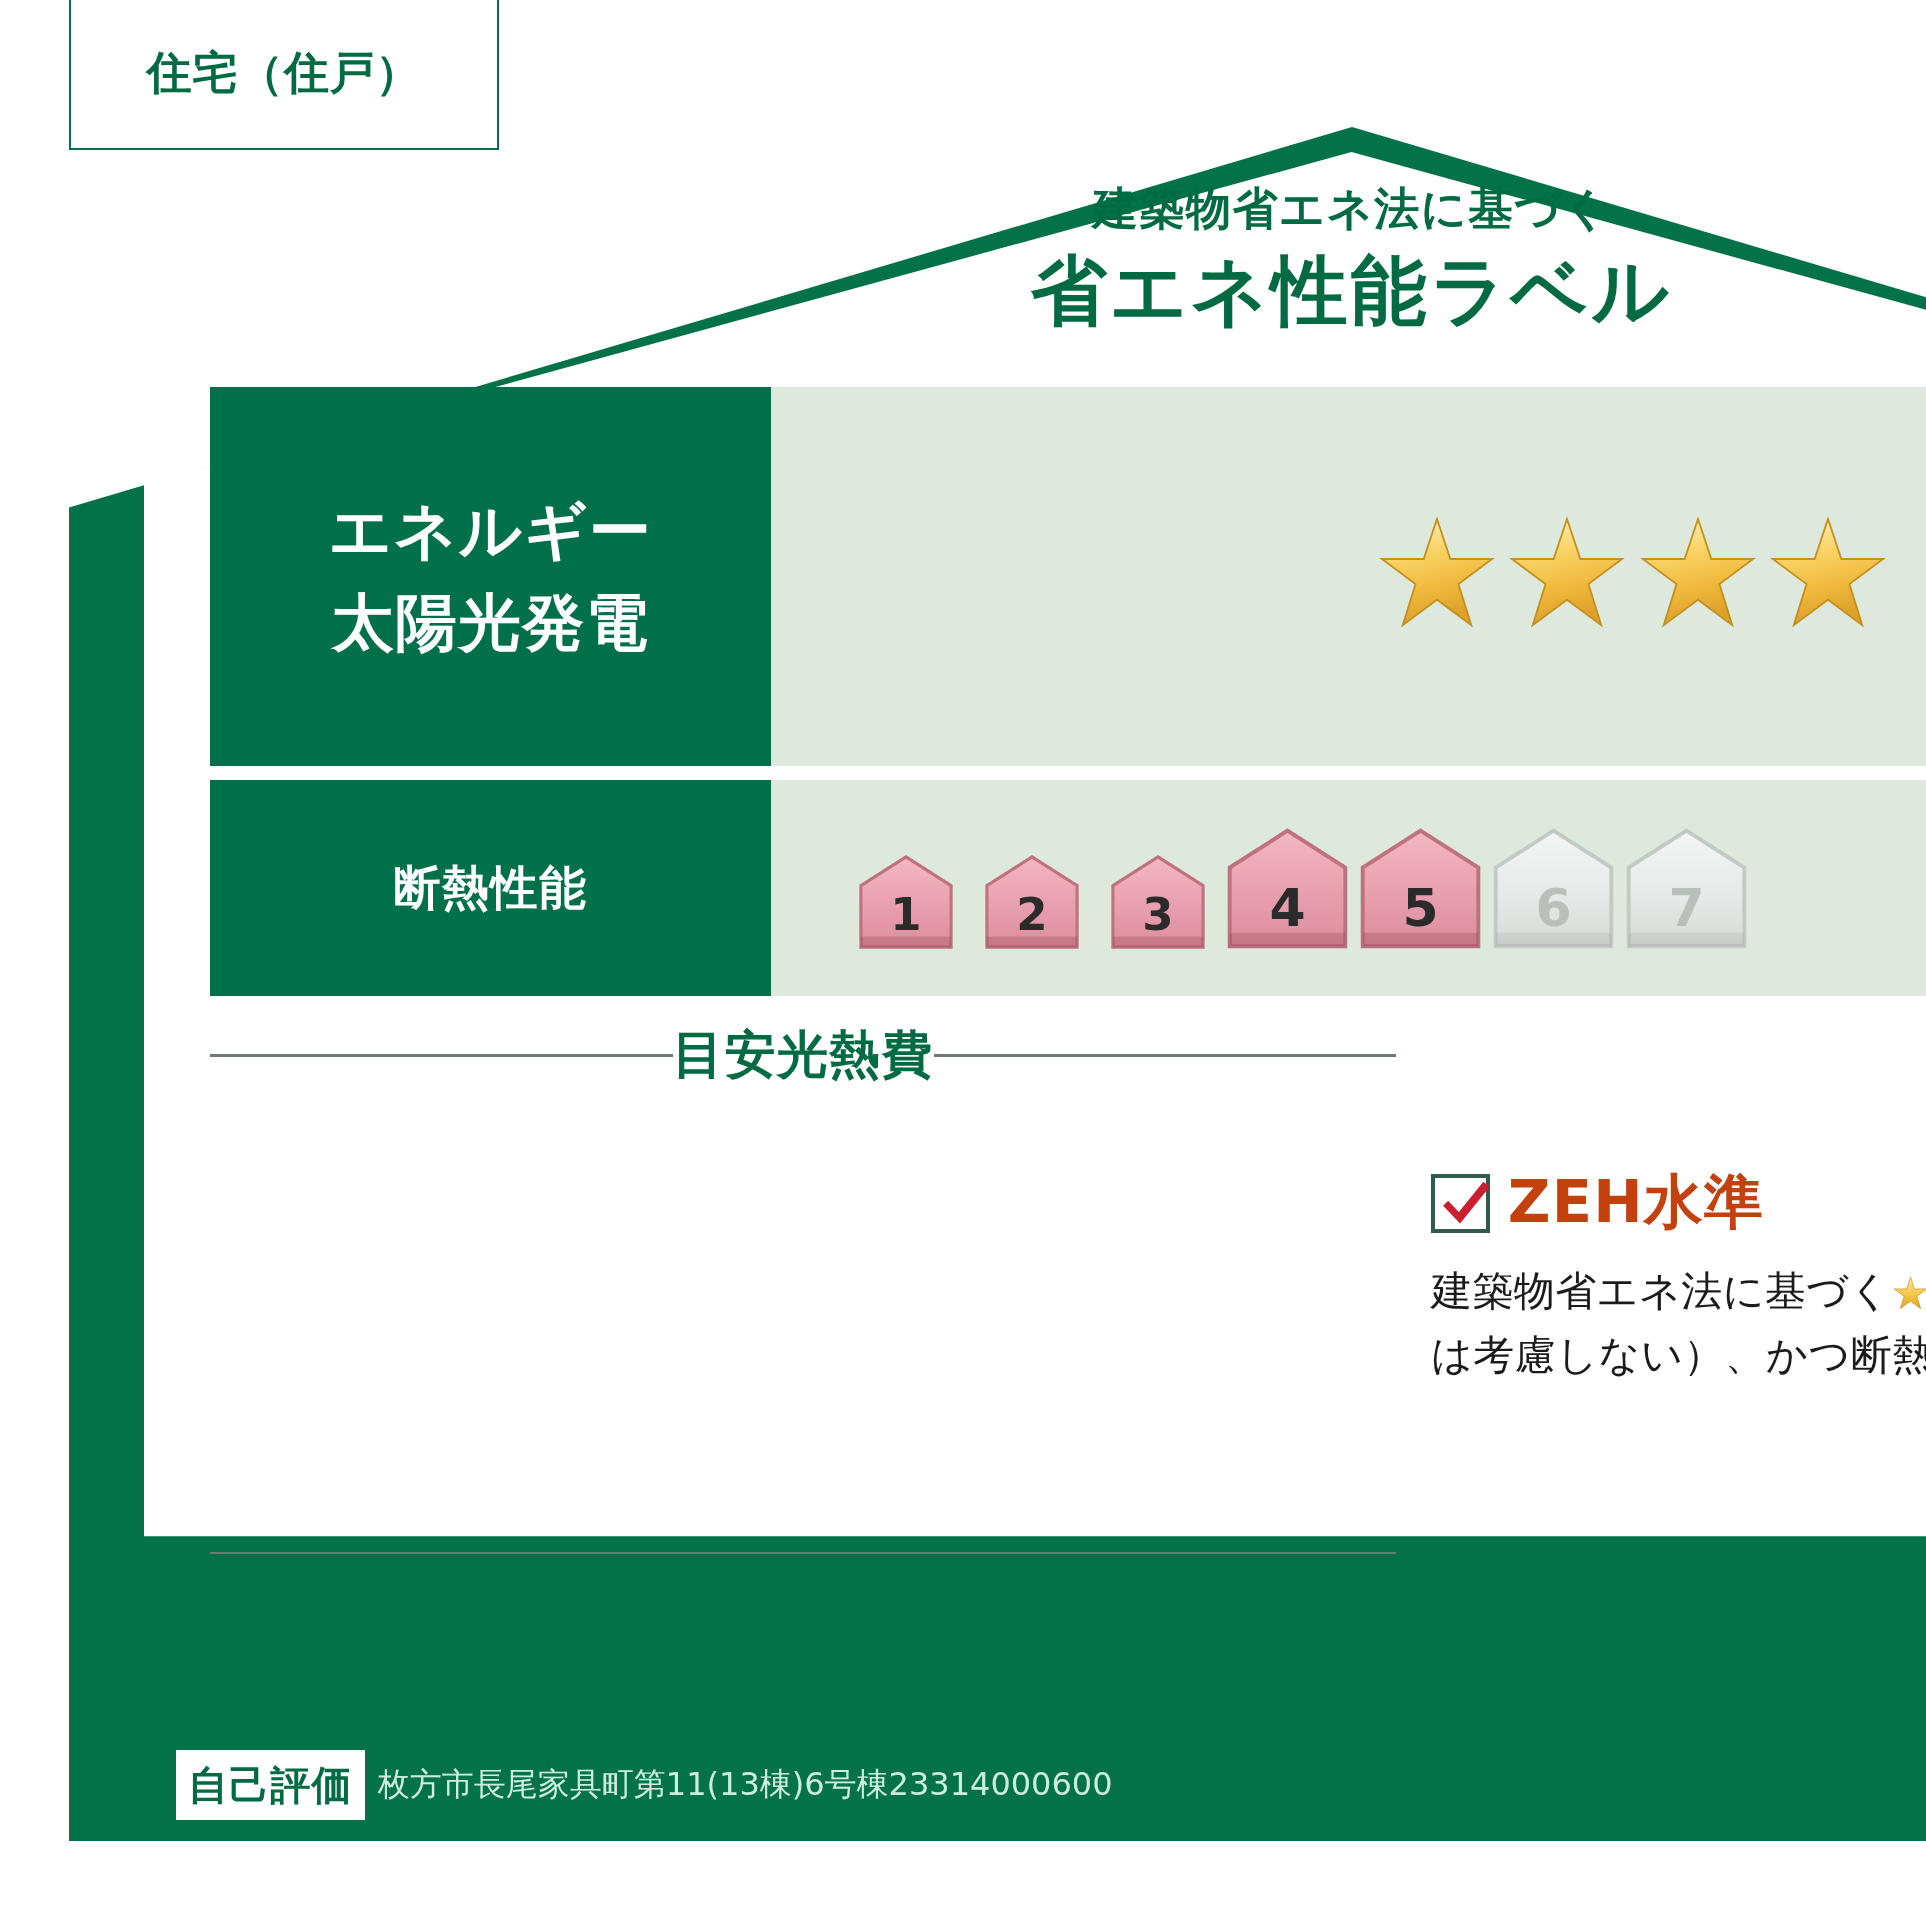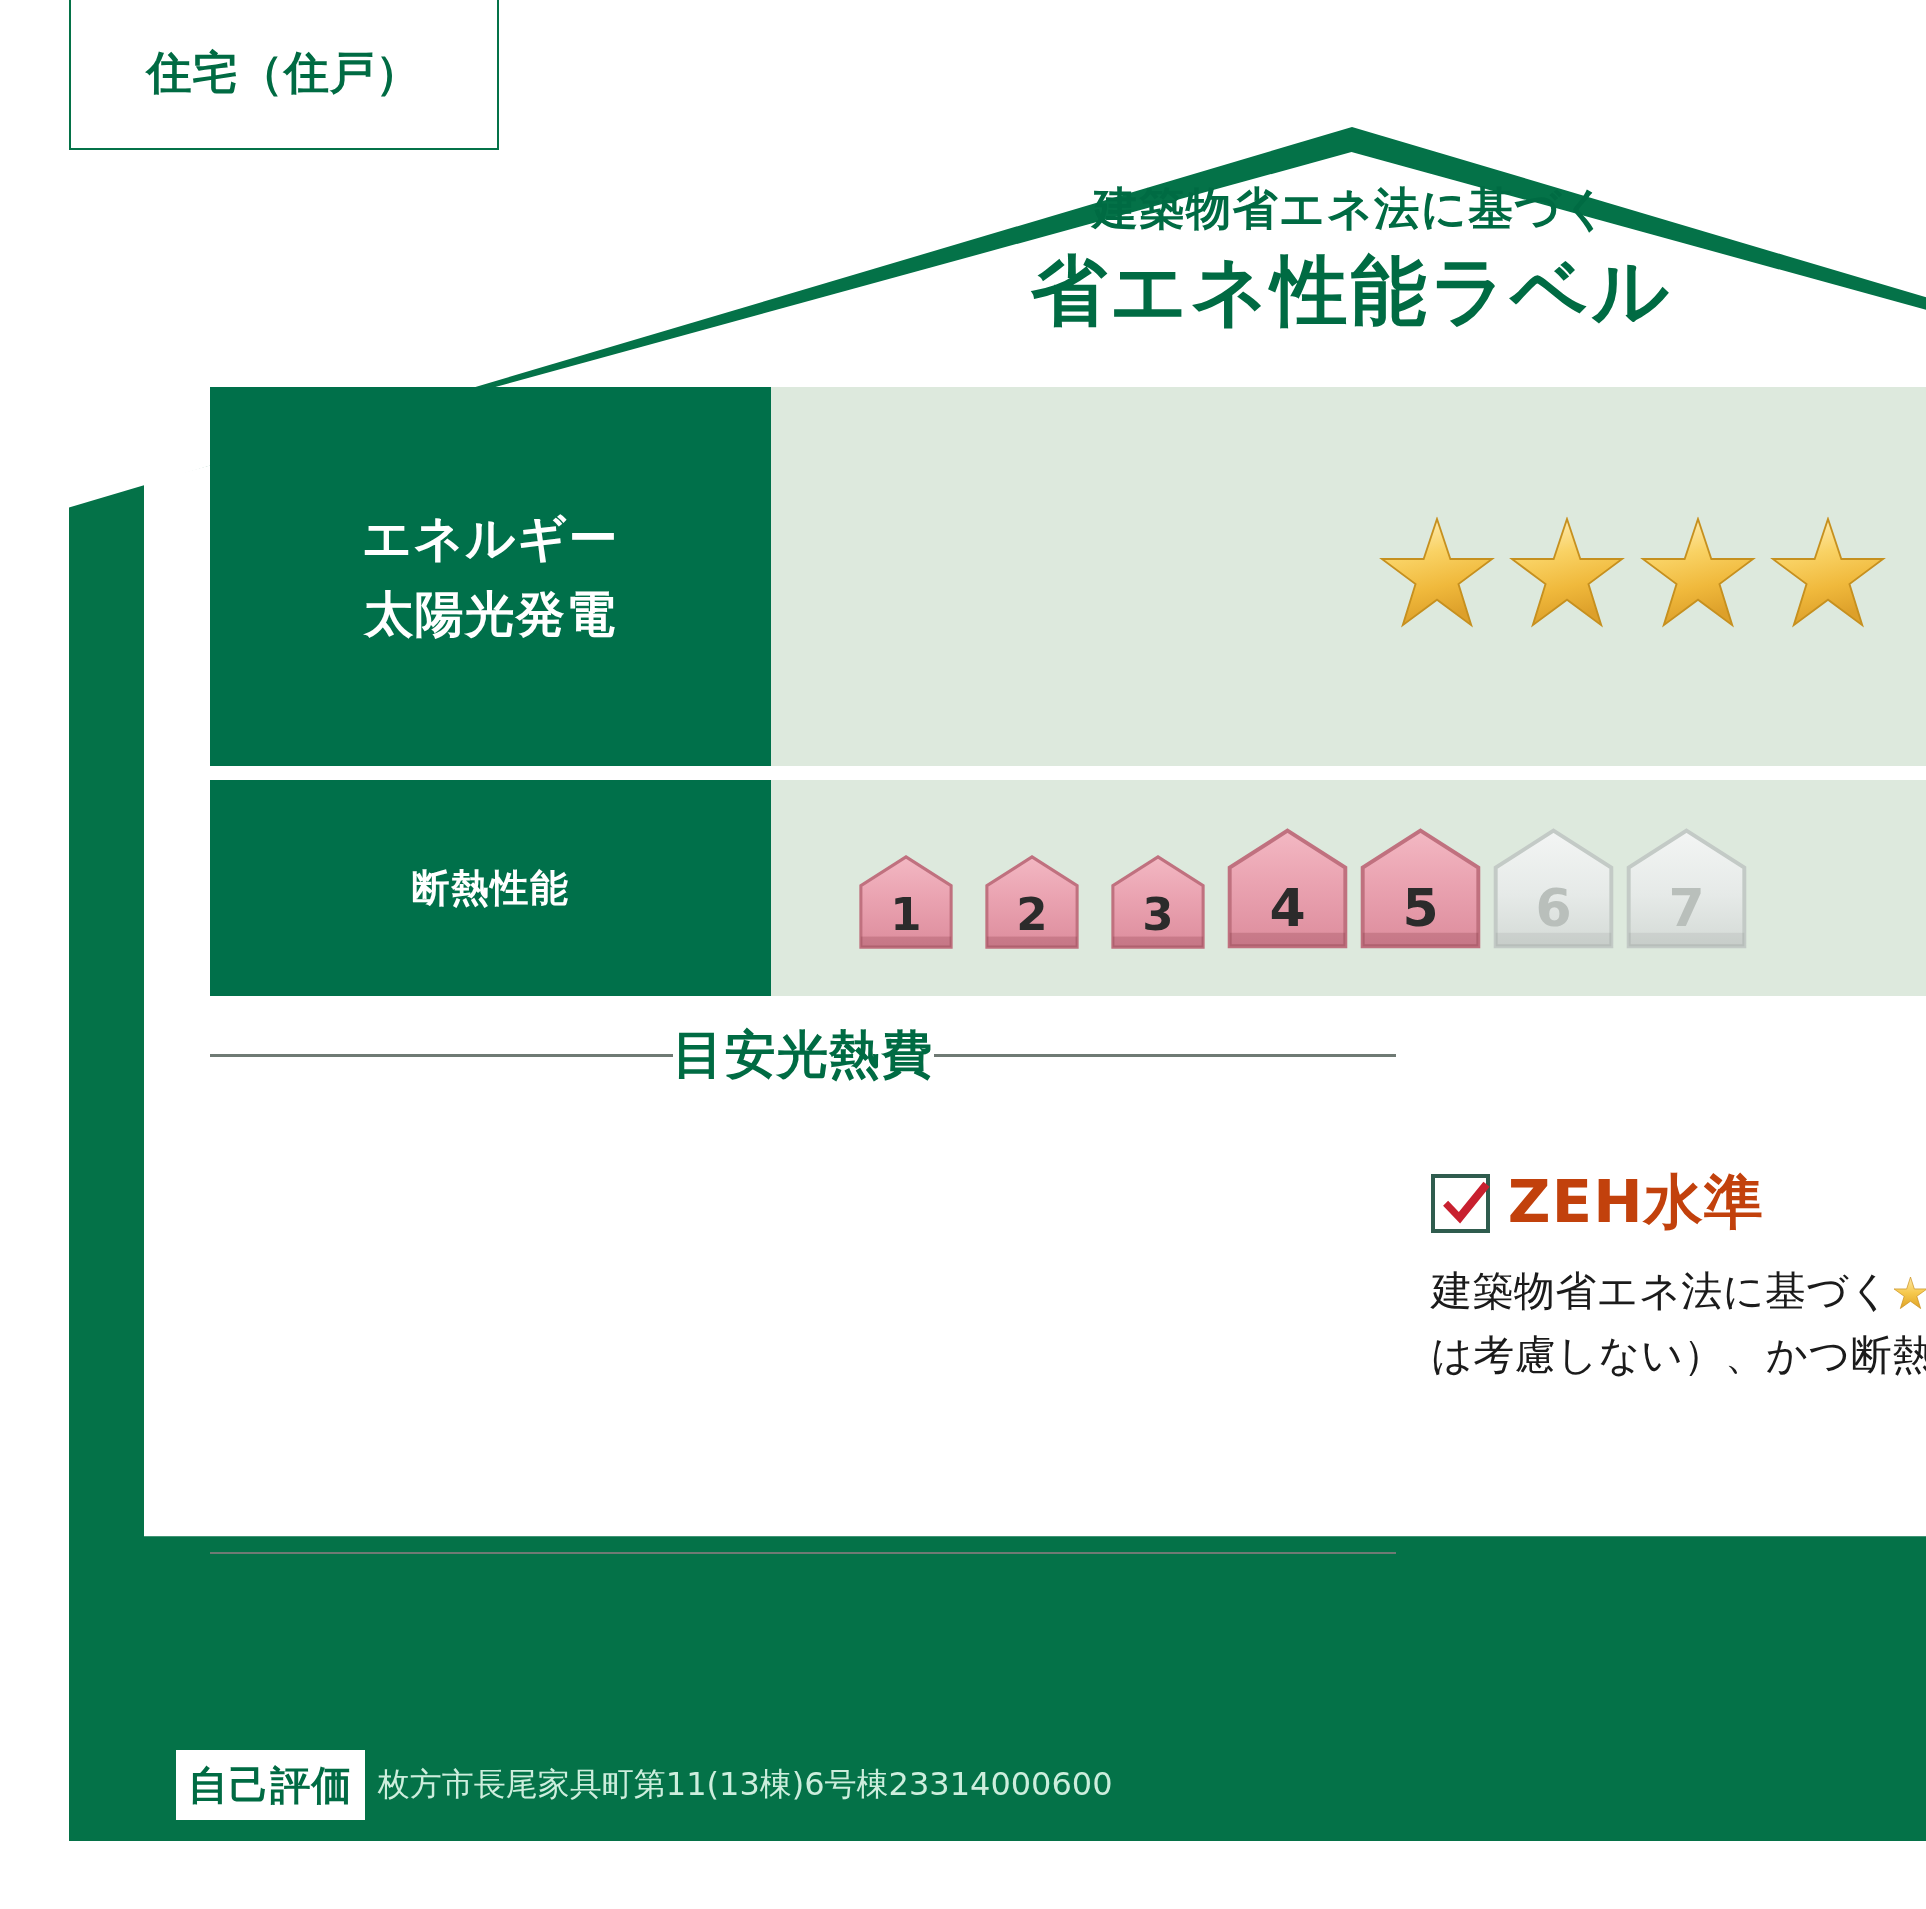--- a/index.html
+++ b/index.html
@@ -66,22 +66,22 @@
   .row-key{
     background:#00704a;
     color:#ffffff;
     display:flex; flex-direction:column;
     align-items:center; justify-content:center;
     font-weight:bold;
     flex:0 0 561px;
     line-height:1.18;
     letter-spacing:1.5px;
   }
-  .row-energy .row-key{ font-size:49px;gap:18px; }
-  .row-insul  .row-key{ font-size:38px; }
+  .row-energy .row-key{ font-size:62px;gap:18px; }
+  .row-insul  .row-key{ font-size:47px; }
 
   .row-val{
     background:#dde9dd;
     flex:1 1 auto;
     display:flex; align-items:center;
   }
   .row-energy .row-val{ justify-content:center; }
   .row-insul  .row-val{ justify-content:flex-start; padding-left:77px; }
 
   

